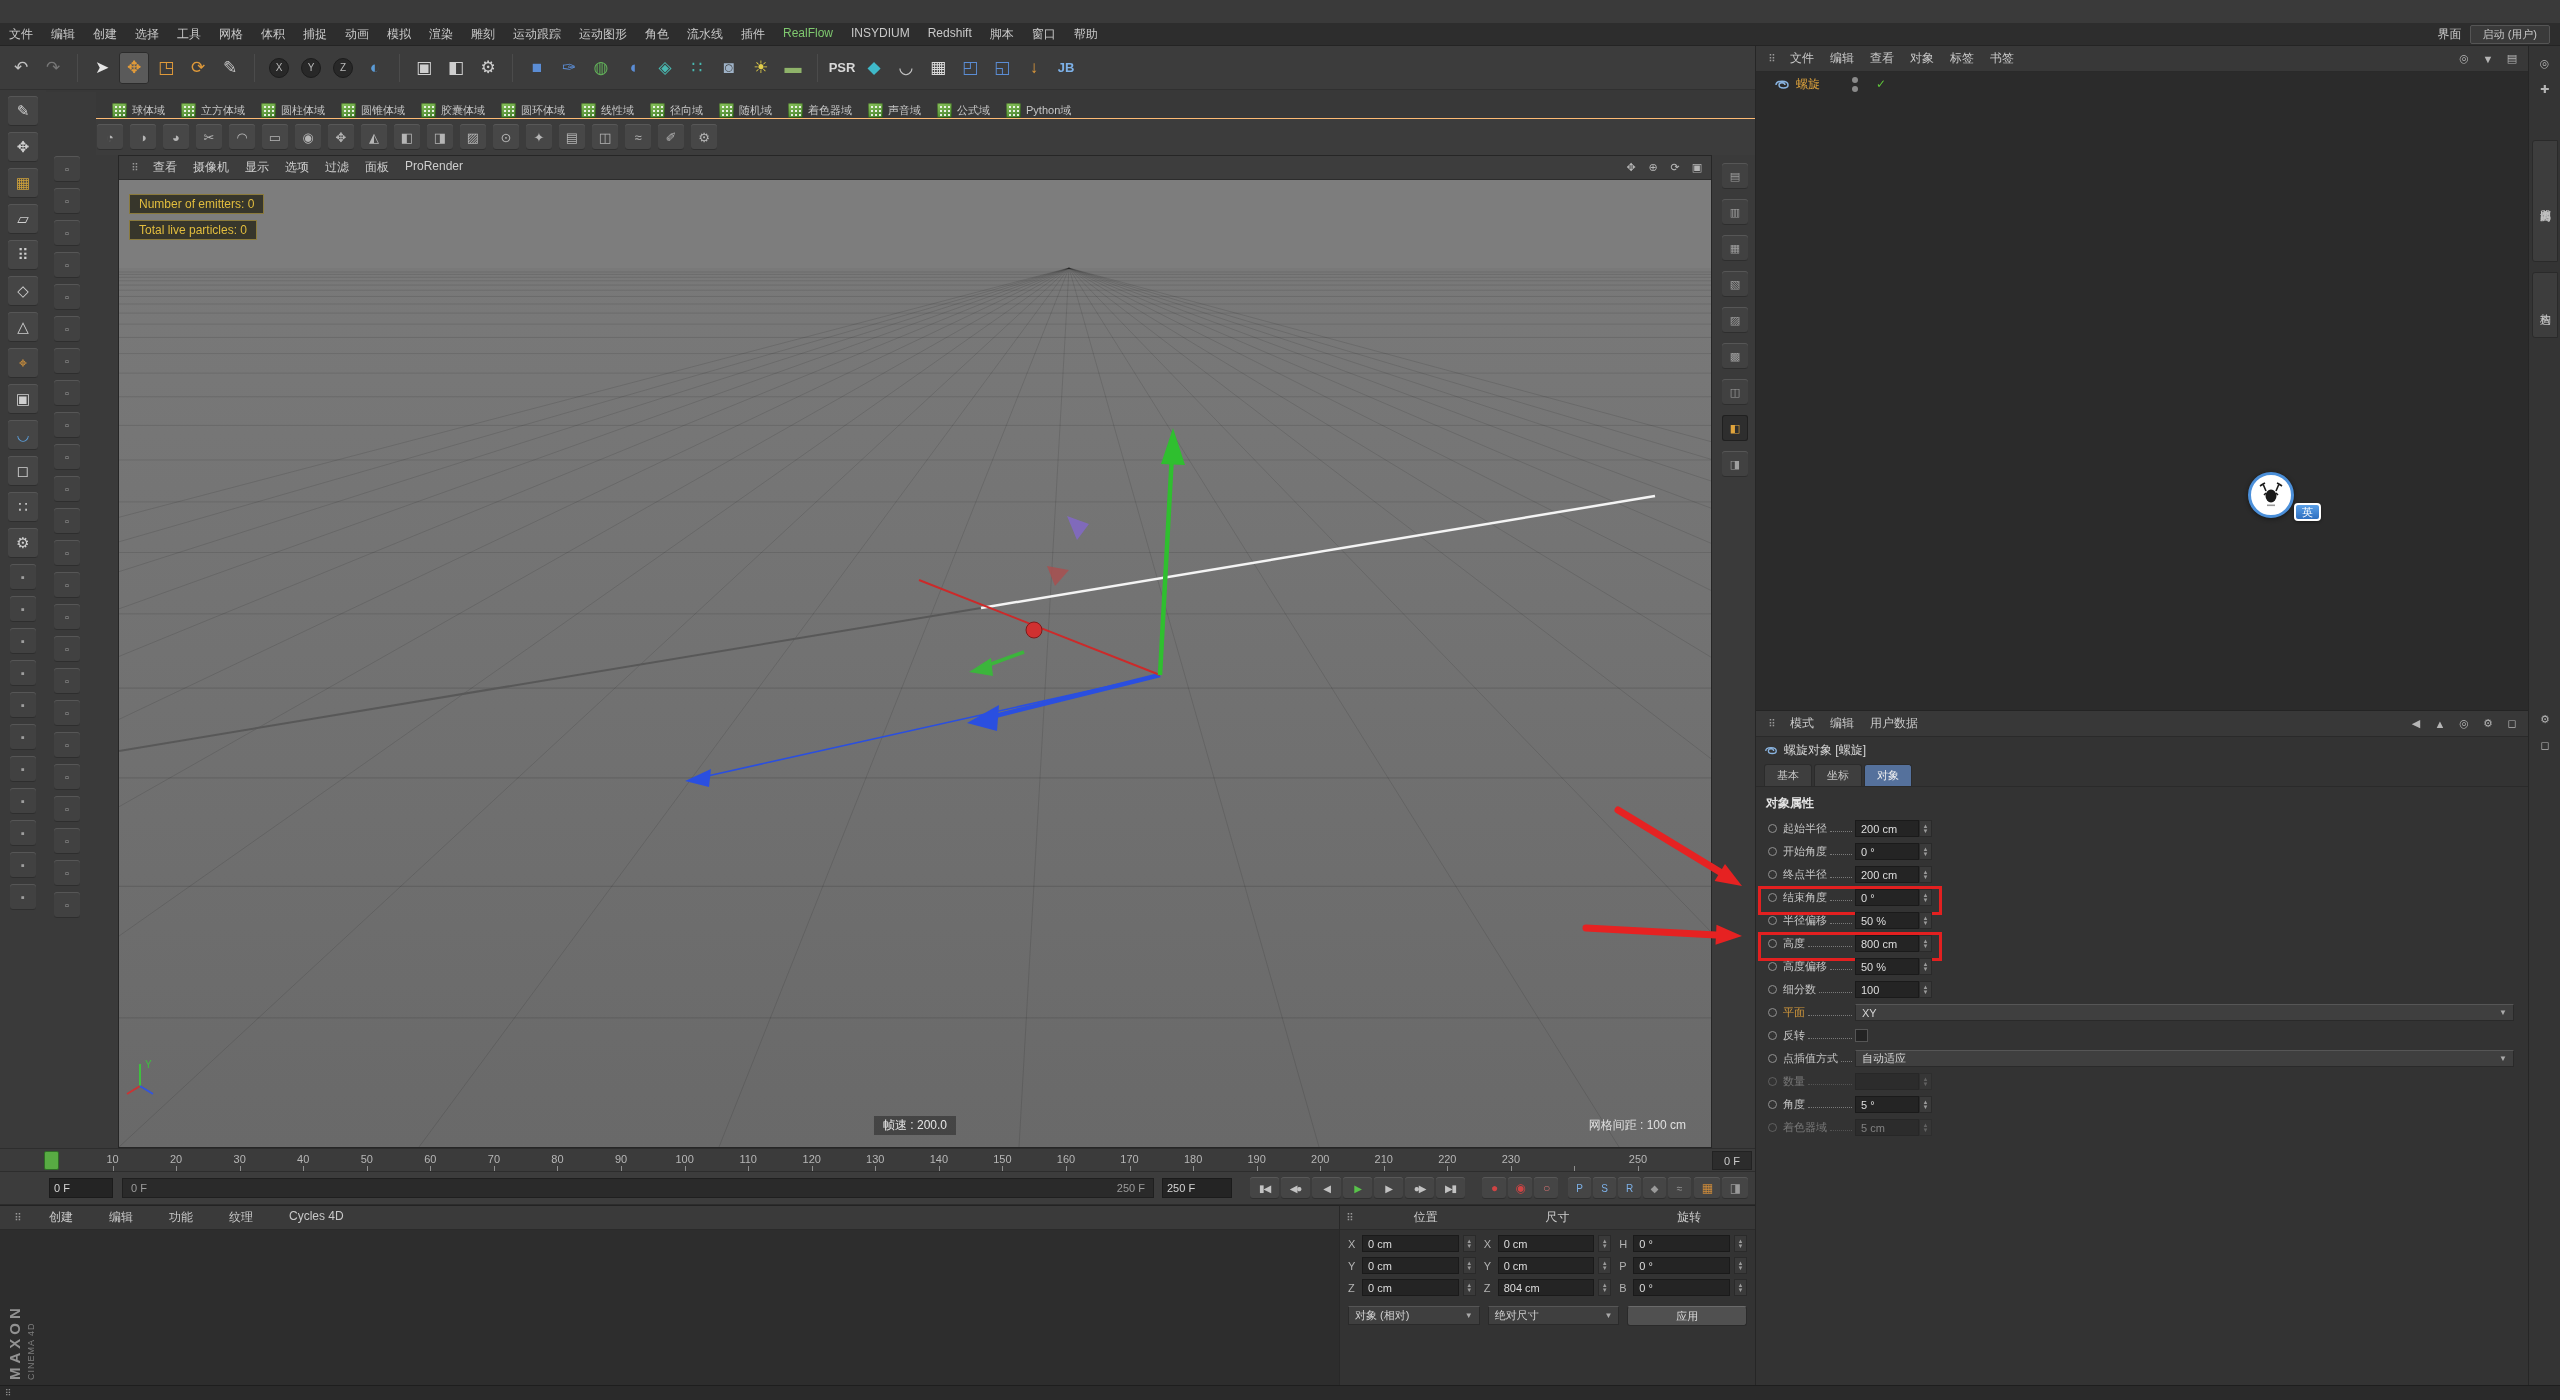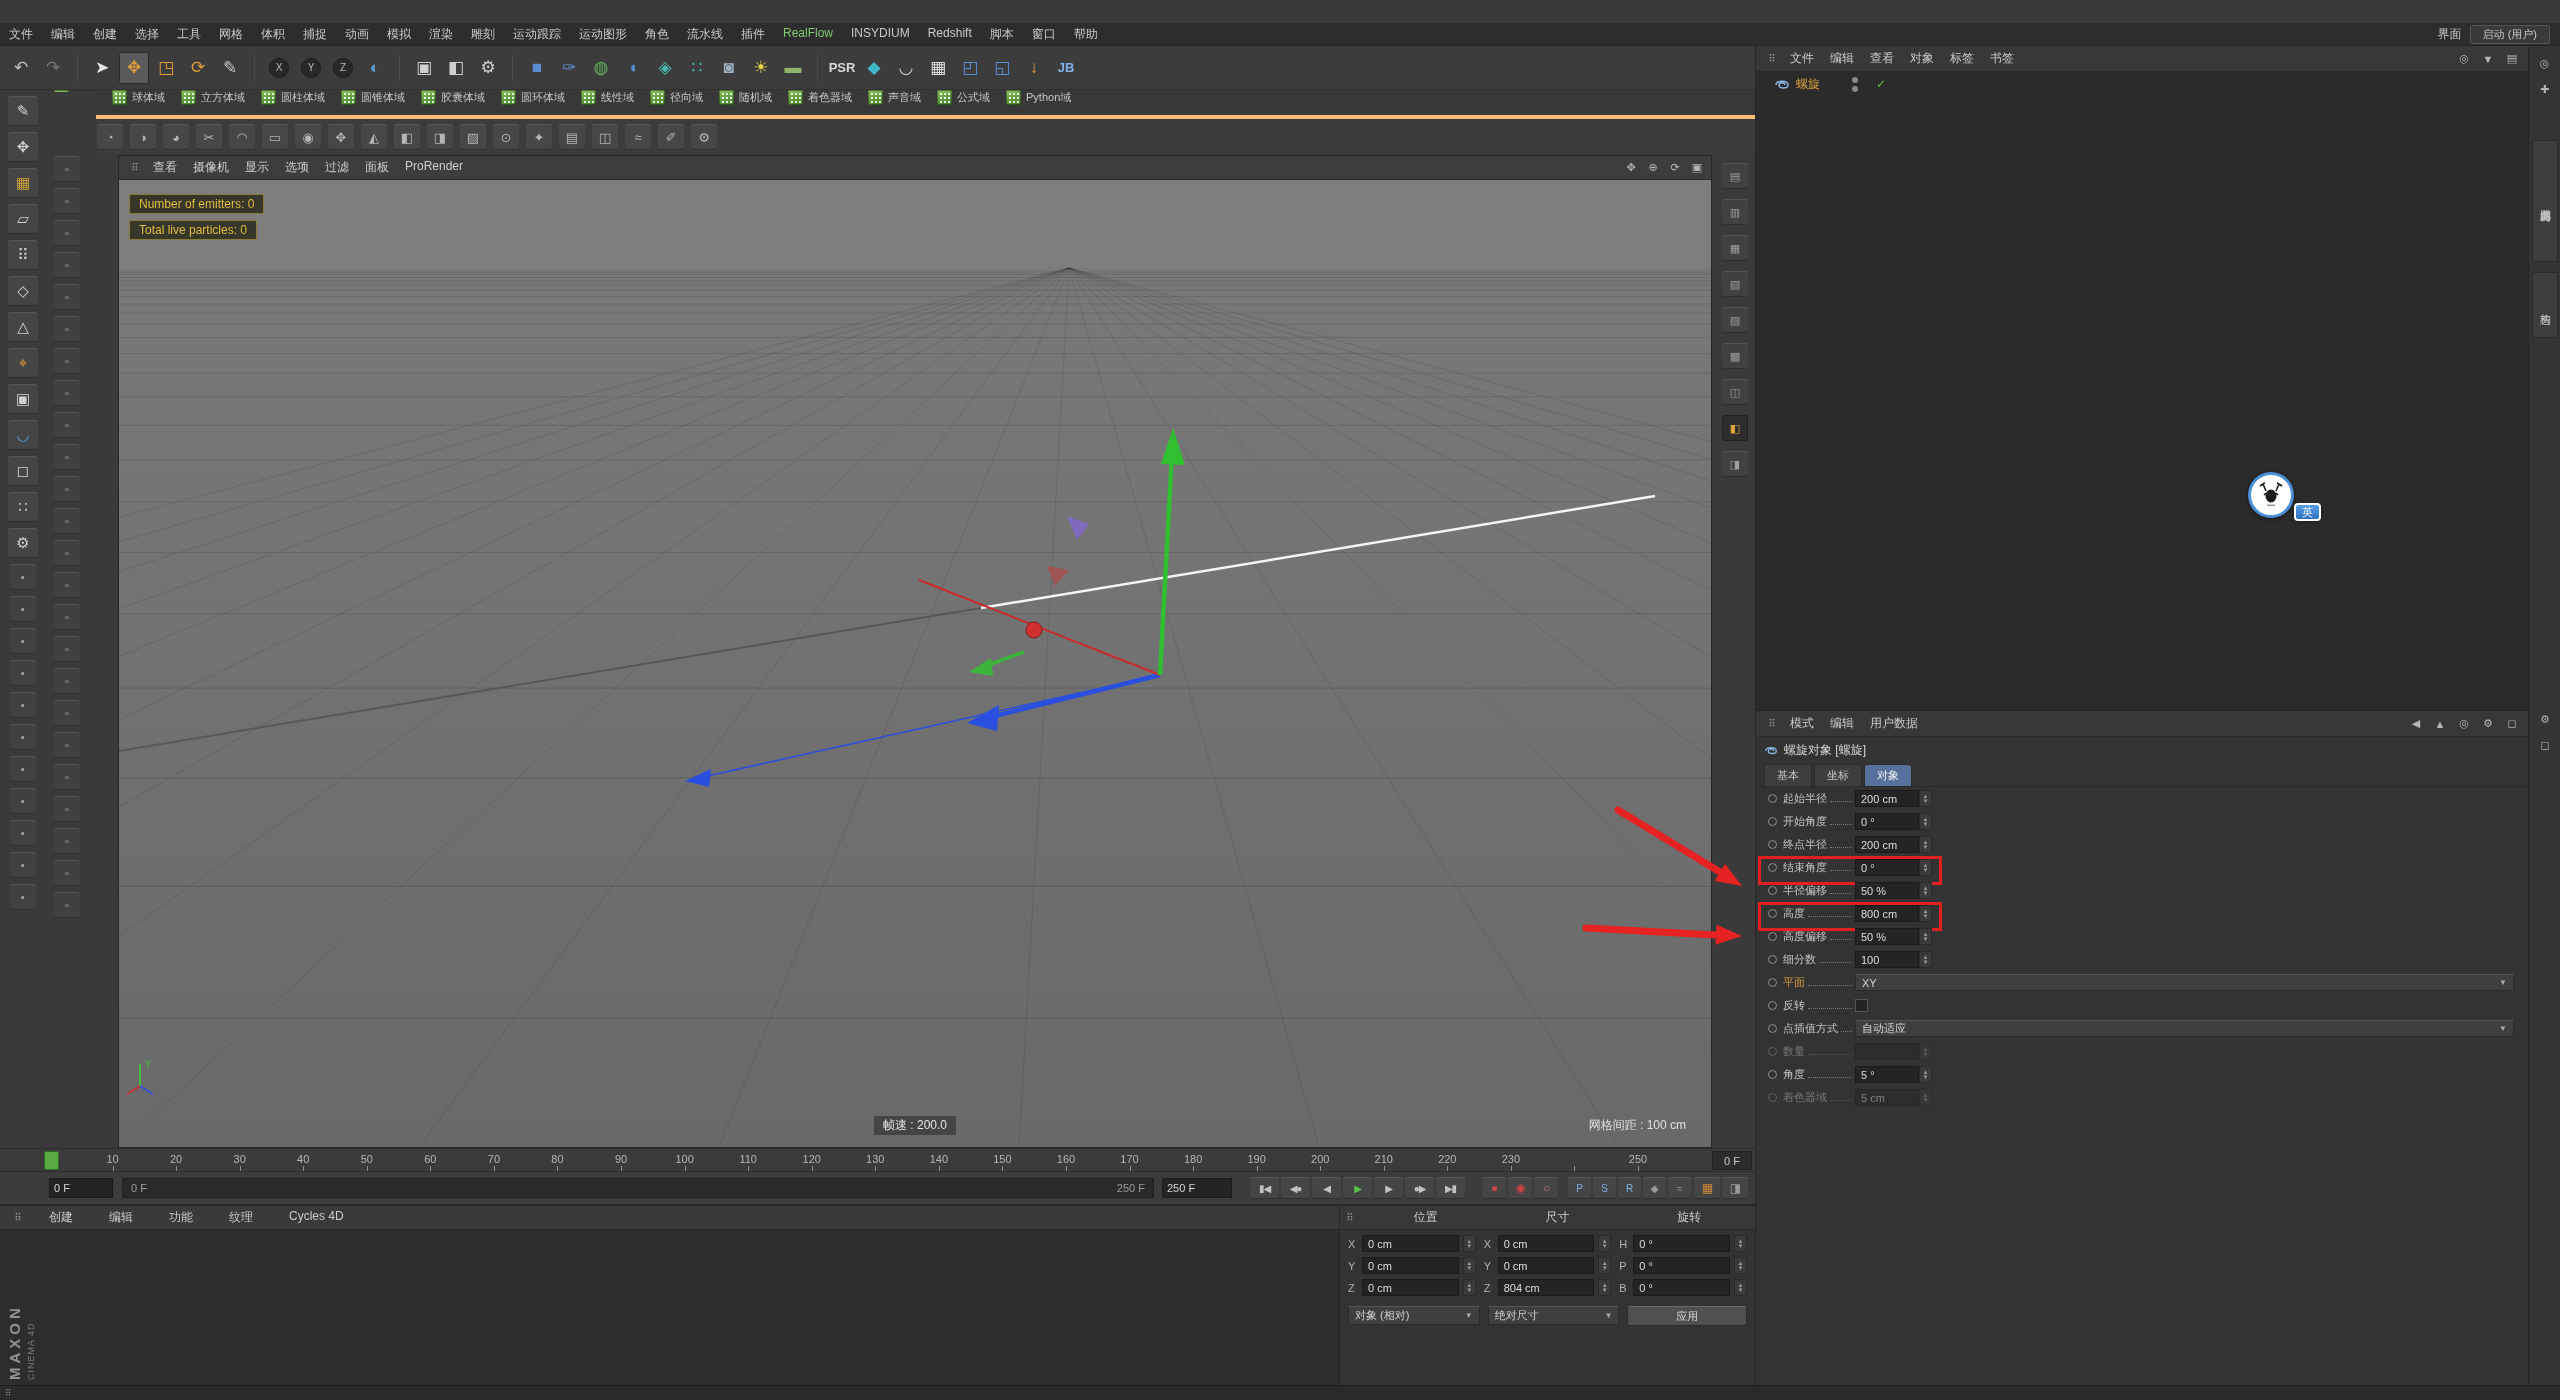--- a/index.html
+++ b/index.html
@@ -30,21 +30,21 @@
   .tbicon{width:30px;height:32px;border-radius:3px;font-size:17px;display:flex;align-items:center;
           justify-content:center;color:#b9b9b9}
   .tbicon.active{background:#5a5a5a;box-shadow:inset 0 0 0 1px #2c2c2c}
   .tbicon.txt{font-size:13px;font-weight:bold;color:#d8d8d8;letter-spacing:0}
   .circle-glyph{width:20px;height:20px;margin:0 5px;border-radius:50%;background:#282828;
                 border:1px solid #1c1c1c;color:#b8b8b8;font-size:10px;display:flex;
                 align-items:center;justify-content:center}
   .sep{width:1px;height:28px;background:#4b4b4b;margin:0 7px;display:inline-block}
 
   .toolbar2{position:absolute;left:46px;top:90px;width:1709px;height:29px;background:#383838;
-            display:flex;align-items:flex-start;gap:16px;padding-left:8px;border-bottom:4px solid #fdba74;
+            display:flex;align-items:flex-end;gap:16px;padding-left:8px;border-bottom:1px solid #fdba74;
             font-size:11px;color:#c6c6c6}
   .field-chip{display:flex;align-items:center;gap:5px;white-space:nowrap}
   .field-ic{width:15px;height:15px;border-radius:2px;position:relative;
             background:linear-gradient(160deg,#8cc65e,#3f7a28);box-shadow:inset 0 0 0 1px rgba(0,0,0,.35)}
   .field-ic::after{content:"";position:absolute;inset:2px;
             background-image:radial-gradient(circle,rgba(255,255,255,.85) 1px,transparent 1.3px);
             background-size:4px 4px}
 
   .toolbar3{position:absolute;left:95px;top:119px;width:1660px;height:36px;background:#3c3c3c;
             display:flex;align-items:center;gap:7px;padding-left:2px}
@@ -803,20 +803,21 @@
         <svg width="14" height="14" viewBox="0 0 16 16">
           <path d="M2 9 C2 4 14 4 14 9 C14 13 5 13 5 9 C5 6 11 6 11 9" stroke="#8ab4e0" stroke-width="1.5" fill="none"></path>
         </svg>
         <span>螺旋对象 [螺旋]</span>
       </div>
       <div class="am-tabs" id="am-tabs">
           <span class="atab">基本</span>
           <span class="atab">坐标</span>
           <span class="atab active">对象</span>
         </div>
+      <div class="am-section">对象属性</div>
       <div id="am-params">
           <div class="param-row">
             <span class="p-circle"></span>
             <span class="p-labelwrap">
               <span class="p-label">起始半径</span>
               <span class="p-dots"></span>
             </span>
             <span class="num-field p-field">200 cm</span>
             <span class="spin">
               <span class="sp">▲</span>

